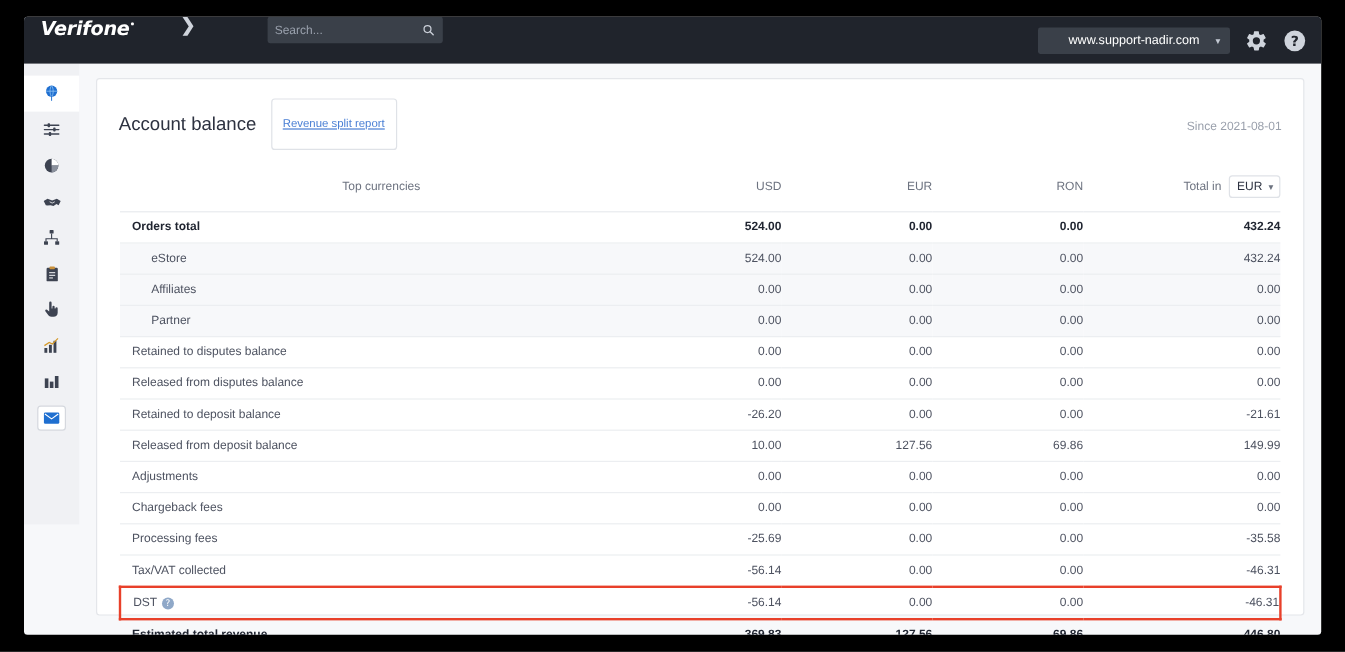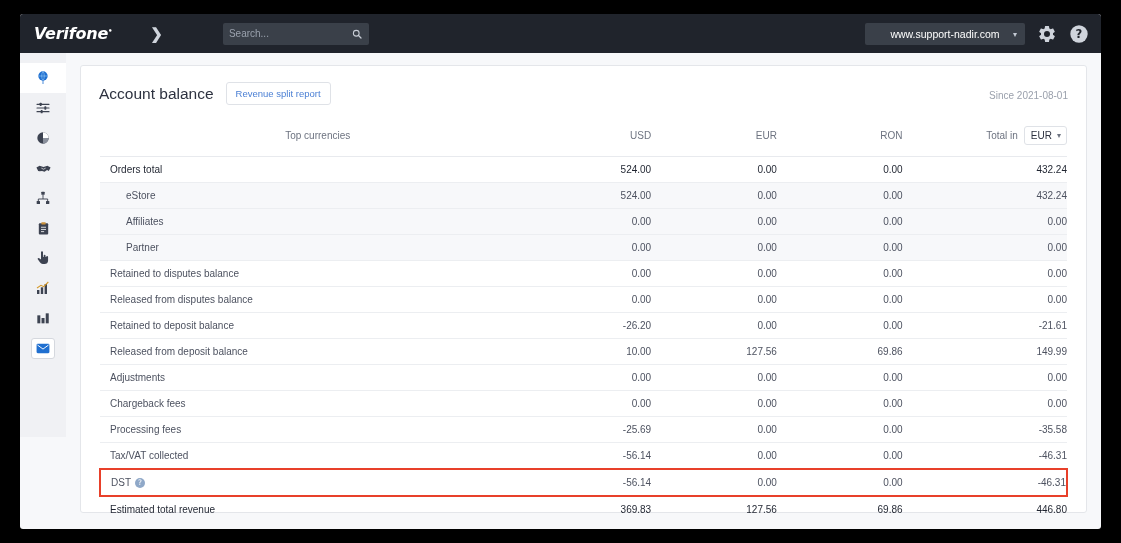--- a/index.html
+++ b/index.html
@@ -16,21 +16,20 @@
     background: #f7f8fa;
     border-radius: 3px;
     overflow: hidden;
   }
 
   
   .topbar {
     height: 39px;
     background: #20242c;
     display: flex;
-    align-items: center;
     padding: 0 12px 0 14px;
     position: relative;
   }
   .logo {
     color: #ffffff;
     font-size: 16px;
     font-weight: bold;
     font-style: italic;
     letter-spacing: -0.2px;
     font-family: "DejaVu Sans", sans-serif;
@@ -125,23 +124,24 @@
     color: #2d3240;
     font-weight: normal;
   }
   .rs-btn {
     margin-left: 12px;
     border: 1px solid #dfe2e7;
     border-radius: 3px;
     background: #fff;
     color: #4a7fd4;
     font-size: 9.5px;
-    padding: 5px 9px;
+    padding: 15px 9px;
     cursor: pointer;
     font-family: "Liberation Sans", sans-serif;
+    text-decoration: underline;
   }
   .since {
     margin-left: auto;
     font-size: 10px;
     color: #9aa0ac;
     padding-top: 3px;
   }
 
   table { width: 100%; border-collapse: collapse; table-layout: fixed; }
   col.c-label { width: 44%; }
@@ -174,21 +174,21 @@
 
   tbody td {
     font-size: 10px;
     color: #4d5260;
     padding: 7px 0;
     height: 24px;
     border-bottom: 1px solid #eceef1;
     text-align: right;
   }
   tbody td.lbl { text-align: left; padding-left: 10px; }
-  tbody tr.bold td { font-weight: normal; color: #1f2430; }
+  tbody tr.bold td { font-weight: bold; color: #1f2430; }
   tbody tr.sub td { background: #f7f8fa; }
   tbody tr.sub td.lbl { padding-left: 26px; }
   tbody tr.last td { border-bottom: none; }
 
   tr.hl td { border-top: 2px solid #e8402a; border-bottom: 2px solid #e8402a; }
   tr.hl td.lbl { border-left: 2px solid #e8402a; }
   tr.hl td.tot { border-right: 2px solid #e8402a; }
 
   .dst-wrap { display: inline-flex; align-items: center; gap: 4px; }
   .help-dot {

